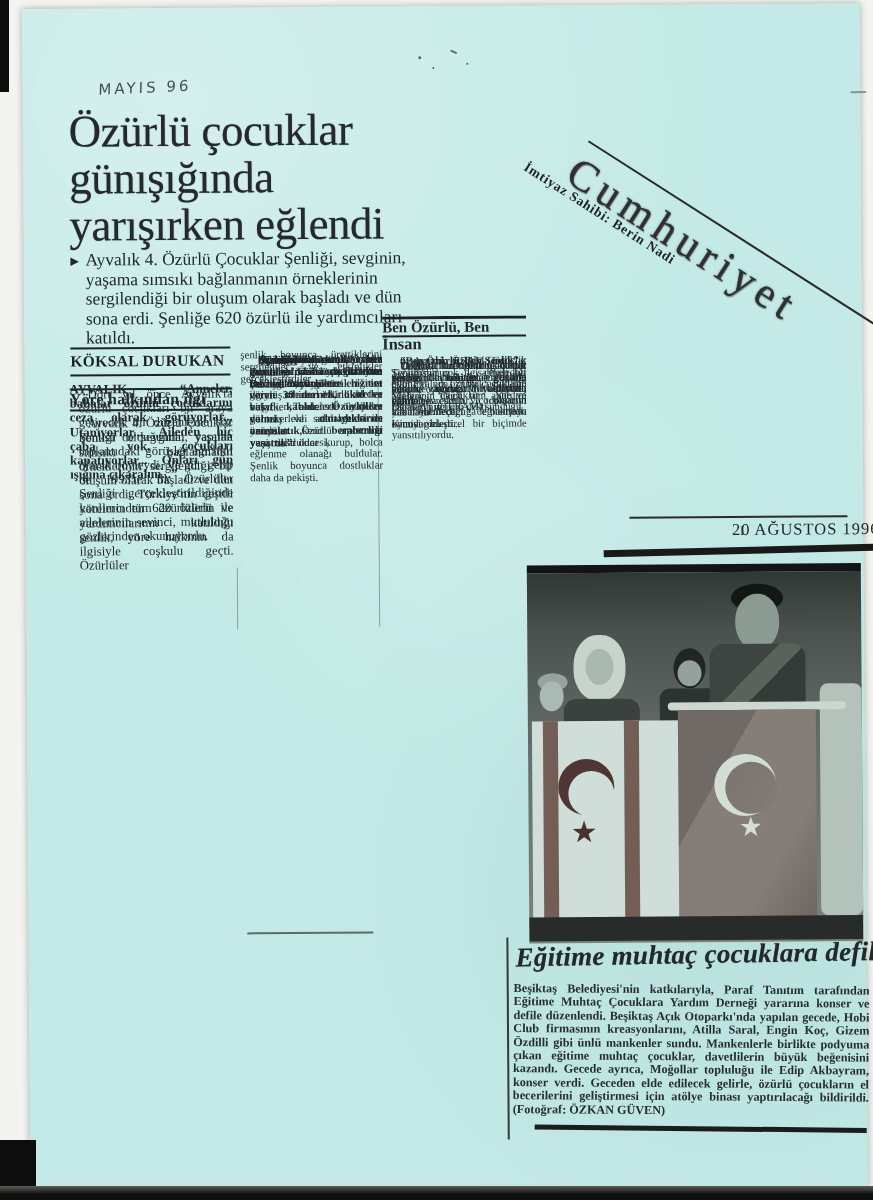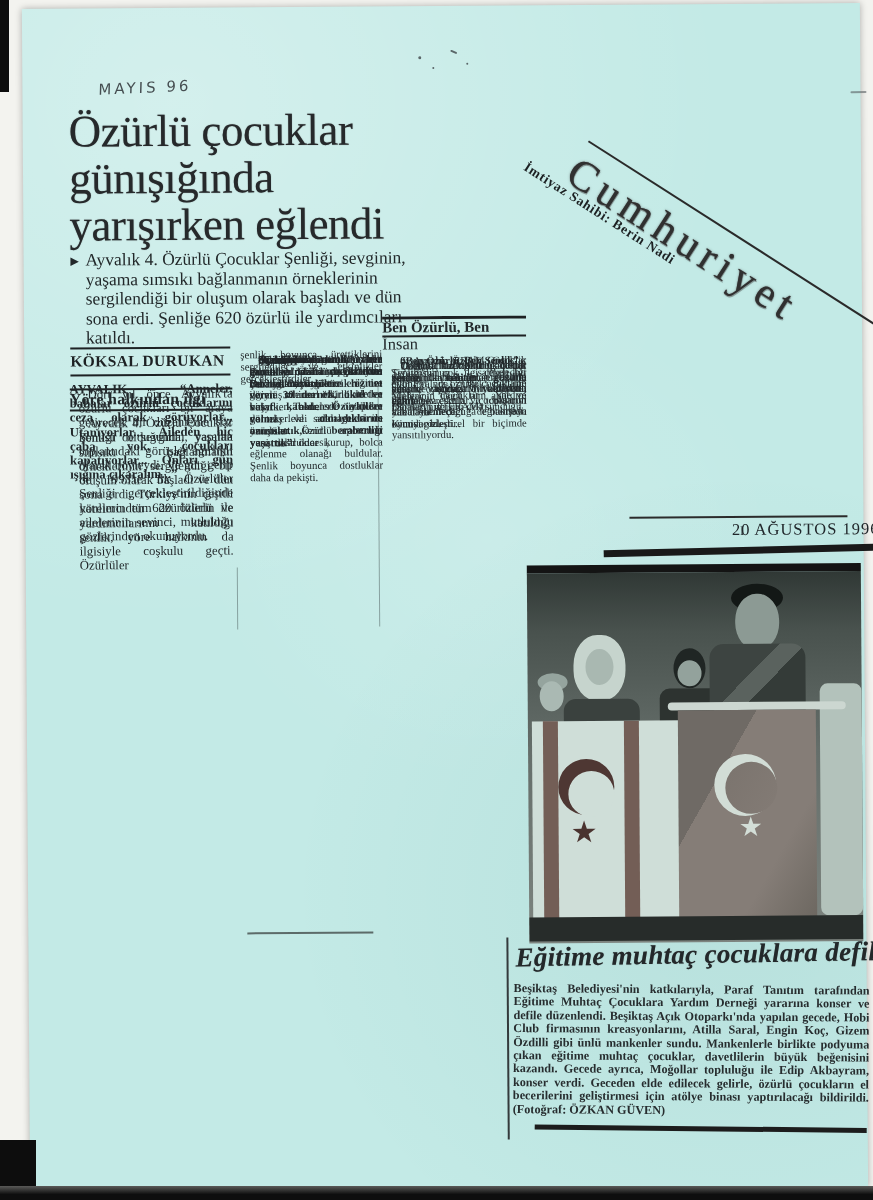--- a/index.html
+++ b/index.html
@@ -60,21 +60,21 @@
   .col3{left:358px;top:310px;width:144px;height:630px;font-size:10.7px;line-height:11.5px;}
   .subhead1{
     position:static;display:block;margin:6px 0 5px;padding:2px 0 3px;
     border-top:2.5px solid #1e2224;border-bottom:2.5px solid #1e2224;
     font-weight:bold;font-size:16px;text-indent:0;text-align:left;letter-spacing:.2px;
   }
   .sub3a{
     position:static;display:block;border-top:3px solid #1d2123;border-bottom:2px solid #1d2123;
     font-weight:bold;font-size:15px;padding:3px 0 1px;text-align:left;
   }
-  .sub3b{position:static;display:block;font-weight:normal;font-size:16.5px;padding:1px 0 6px;text-align:left;}
+  .sub3b{position:static;display:block;font-weight:bold;font-size:16.5px;padding:1px 0 6px;text-align:left;}
   .col2-endrule{left:219px;top:925px;width:126px;height:2px;background:#39403f;opacity:.75;}
   .hairline{width:1px;background:rgba(35,42,44,.38);}
   .hl-12{left:211px;top:560px;height:62px;}
   .hl-23{left:353px;top:380px;height:240px;}
   
   .masthead{
     left:540px;top:128px;width:330px;height:120px;
     transform:rotate(33deg);transform-origin:0 0;
   }
   .mast-line{left:26px;top:-8px;width:345px;height:2px;background:#2a2a2a;}

